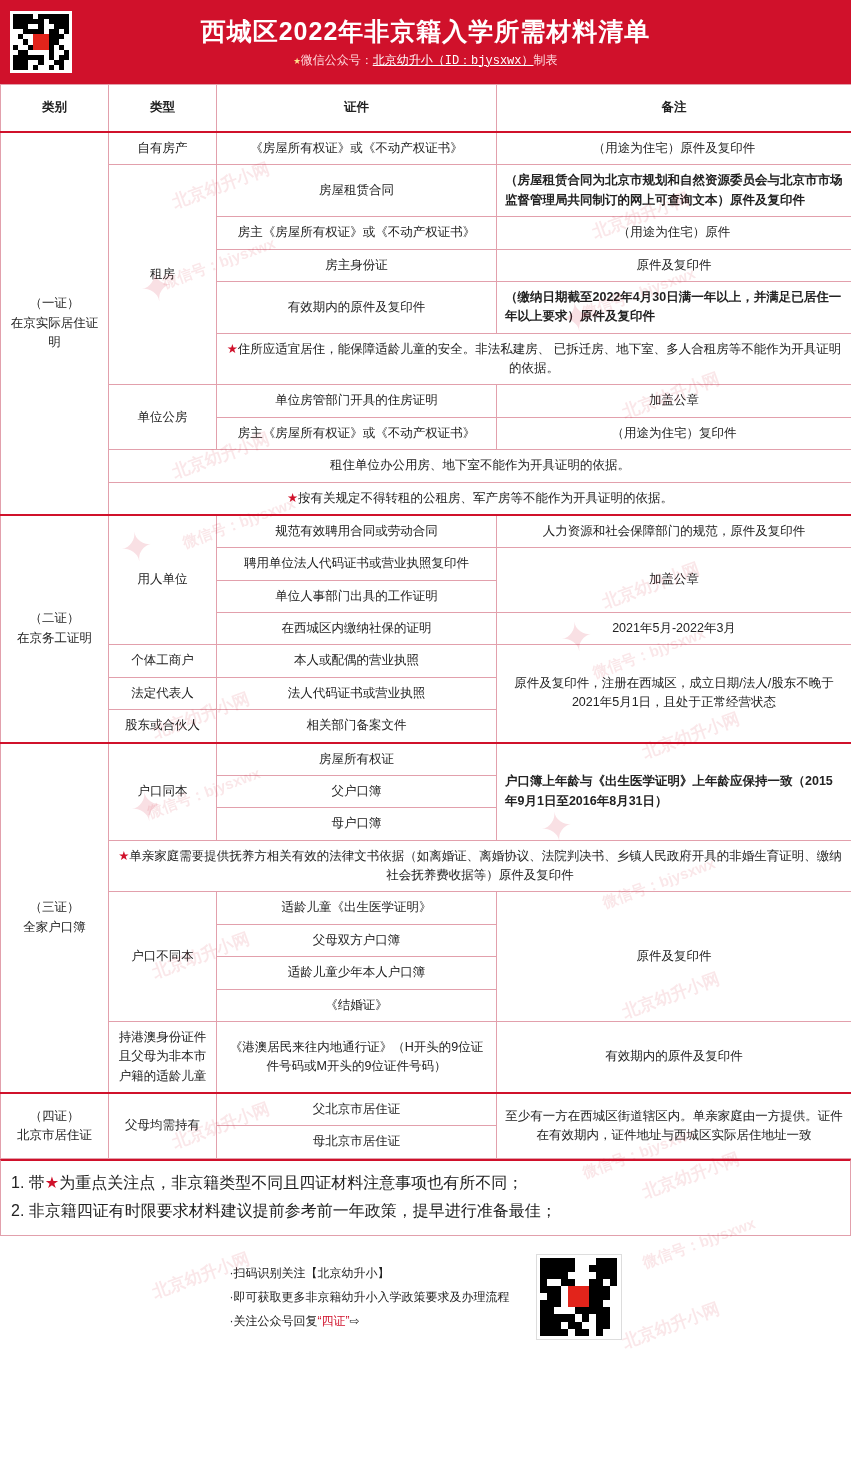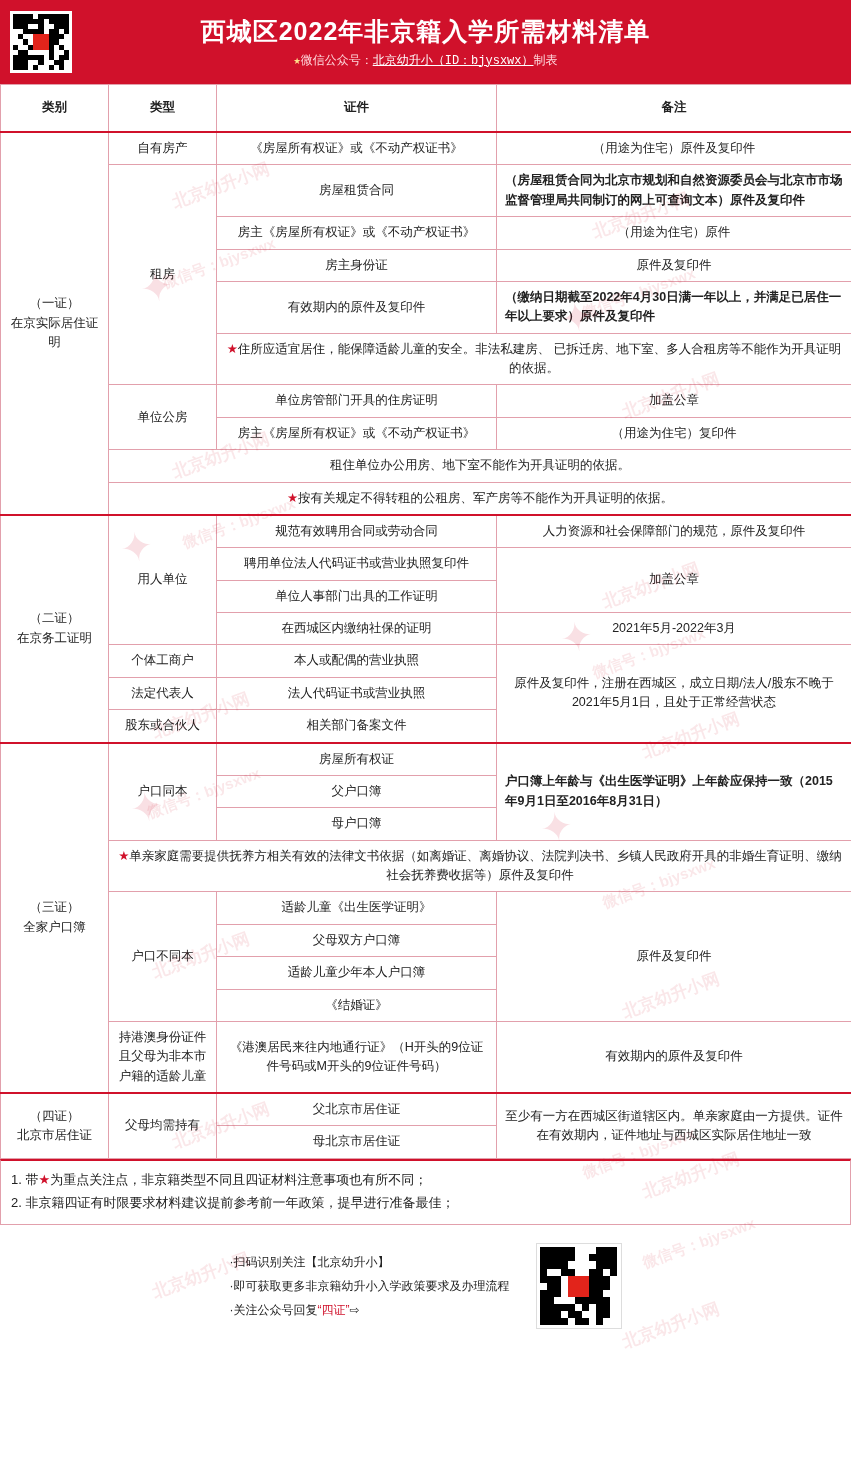--- a/index.html
+++ b/index.html
@@ -119,21 +119,21 @@
   .redtxt{color:#d0112b;}
 
   
   tr.sec-top > td, tr.sec-top > th{border-top:2px solid #d0112b;}
 
   
   .footnotes{
     border:1px solid #e2a0ac;
     border-top:2px solid #d0112b;
     padding:8px 26px 10px 10px;
-    font-size:13px;
+    font-size:16px;
     line-height:1.75;
     color:#222;
   }
   .footnotes div{white-space:nowrap;}
   .bottom{
     display:flex;
     align-items:center;
     justify-content:center;
     padding:18px 0 22px 0;
     gap:26px;

